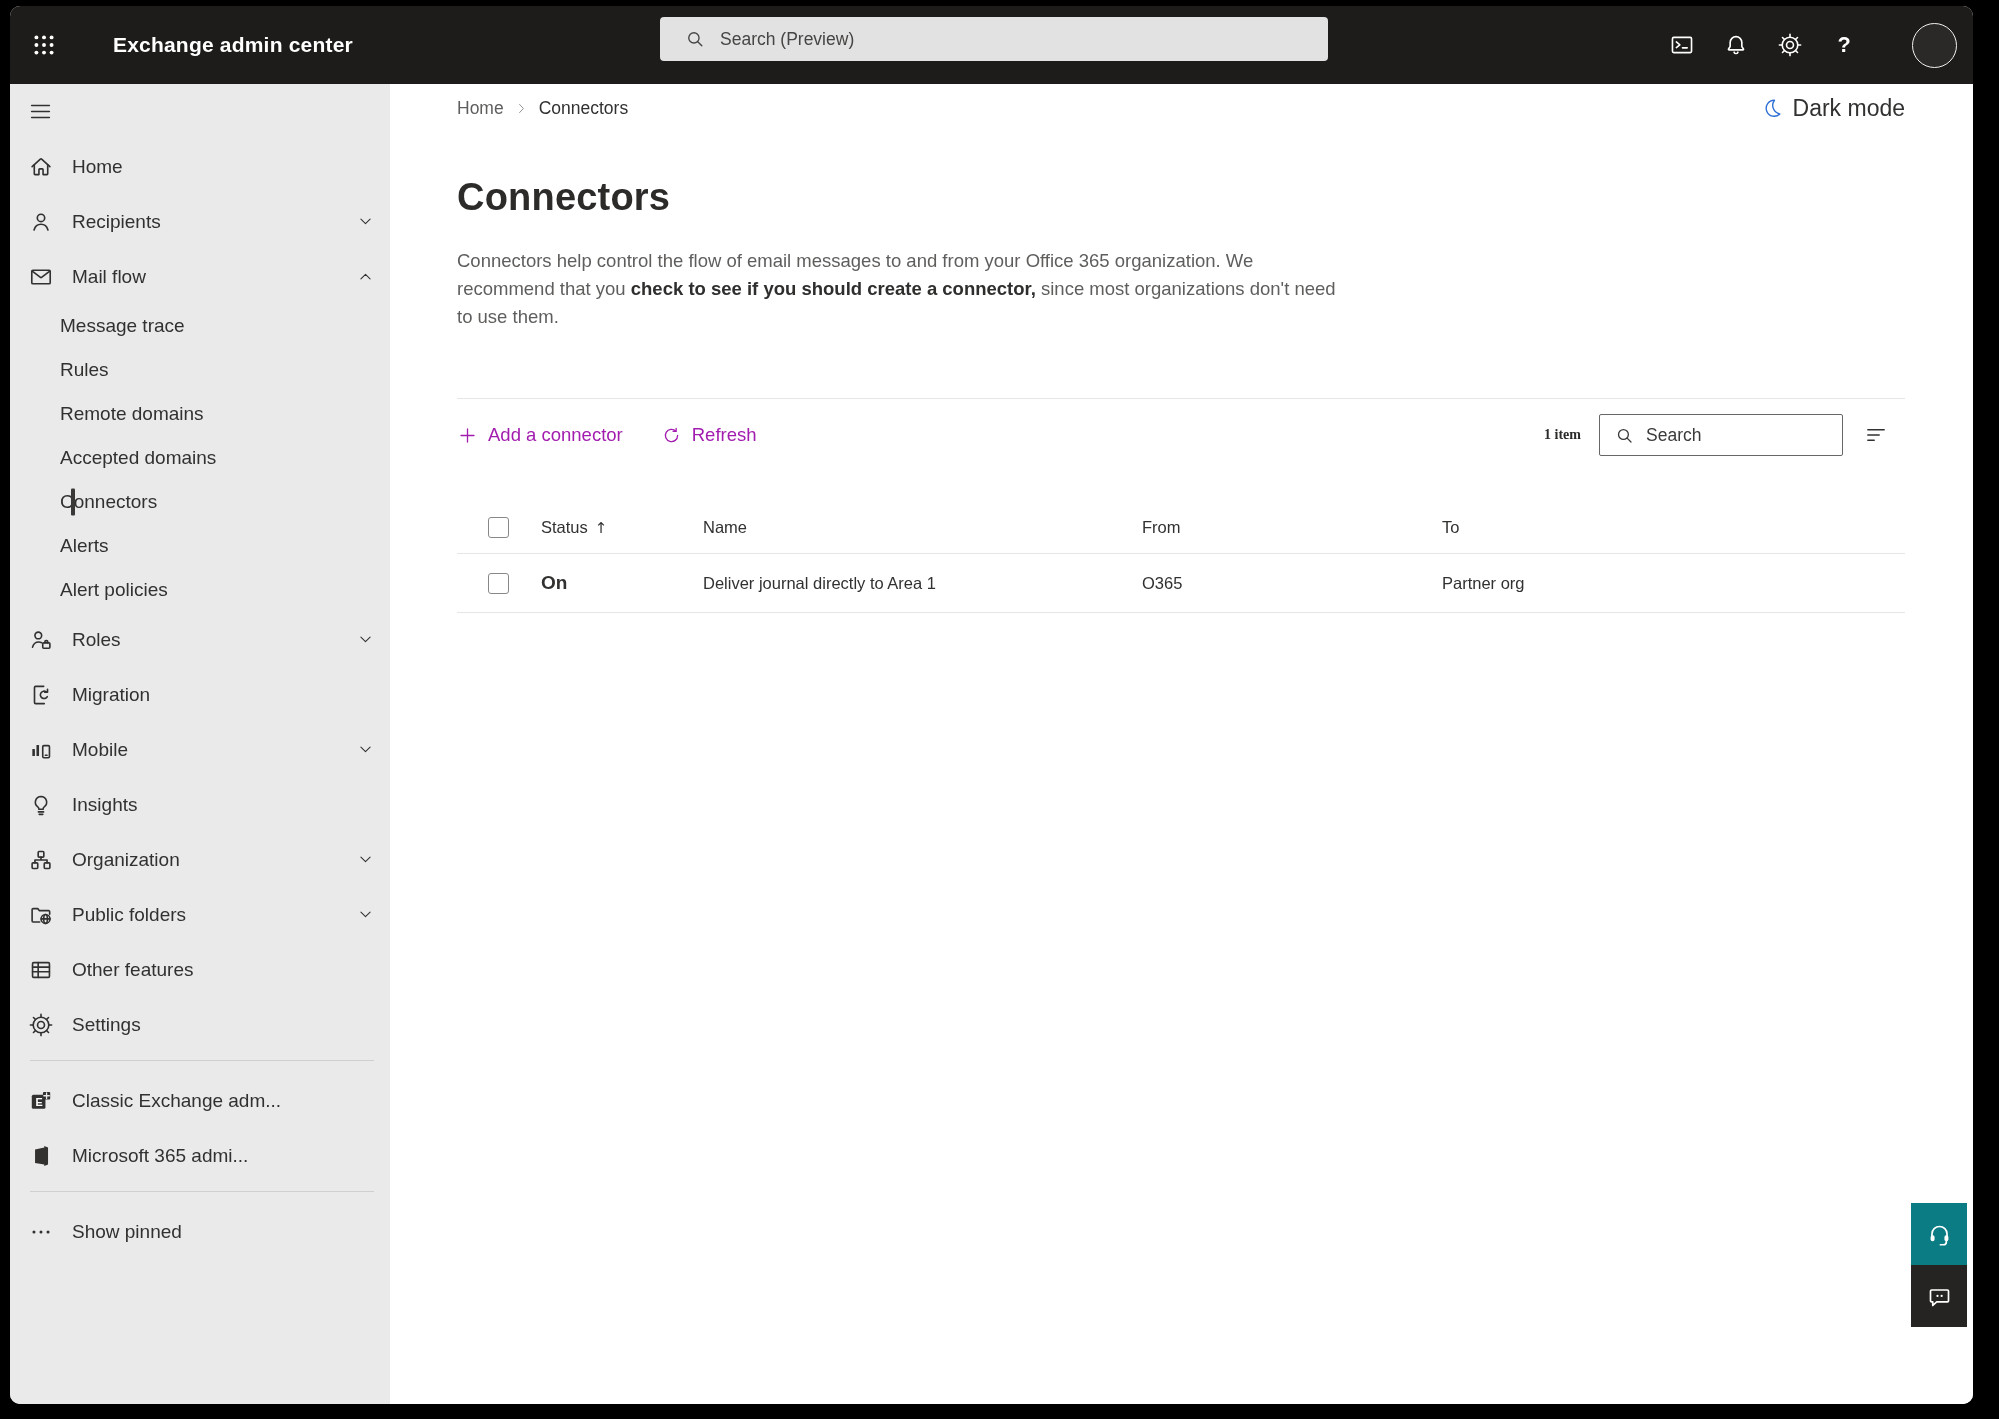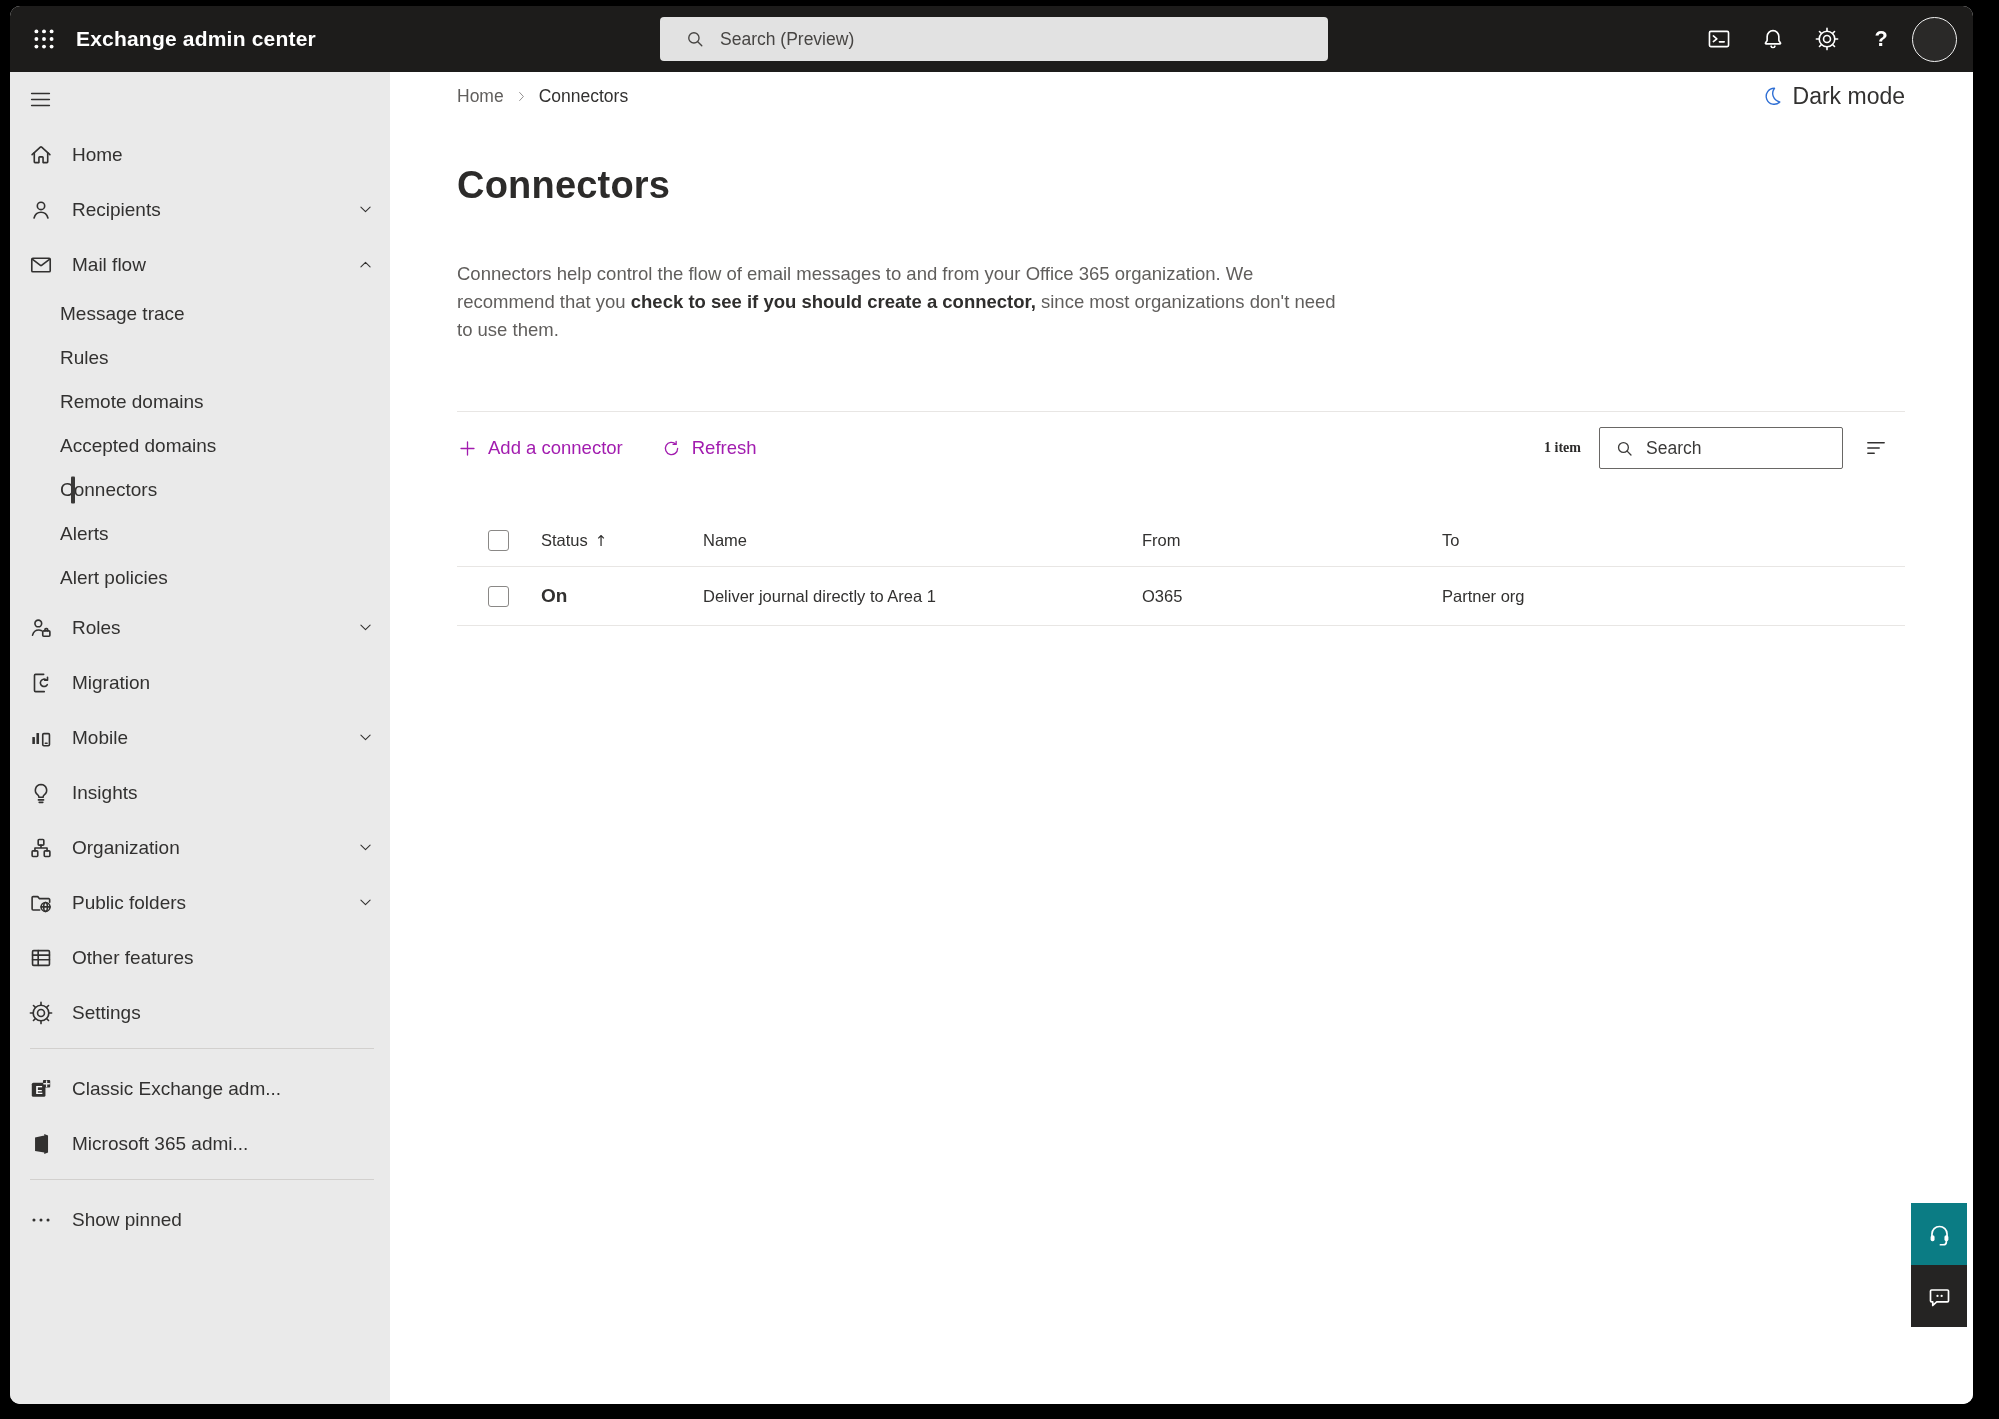--- a/index.html
+++ b/index.html
@@ -3,21 +3,21 @@
 <meta charset="utf-8">
 <style>
   * { margin:0; padding:0; box-sizing:border-box; }
   html,body { width:1999px; height:1419px; }
   body { background:#000; font-family:"Liberation Sans", sans-serif; position:relative; }
 
   .screen { position:absolute; left:10px; top:6px; width:1963px; height:1398px;
             background:#fff; border-radius:10px; overflow:hidden; }
 
   
-  .topbar { position:relative; height:66px; background:#1d1c1b; display:flex; align-items:center; color:#fff; }
+  .topbar { position:relative; height:78px; background:#1d1c1b; display:flex; align-items:center; color:#fff;gap:37px; }
   .waffle { width:48px; height:48px; margin-left:10px; background:none; border:none; cursor:pointer;
             display:flex; align-items:center; justify-content:center; color:#fff; }
   .app-title { color:#fff; font-size:21px; font-weight:700; margin-left:8px; letter-spacing:.2px; }
   .top-search { position:absolute; left:650px; top:11px; width:668px; height:44px; background:#e2e2e2;
                 border-radius:4px; display:flex; align-items:center; padding-left:24px; gap:14px;
                 color:#474543; font-size:17.5px; cursor:text; }
   .top-icons { margin-left:auto; display:flex; align-items:center; gap:12px; }
   .top-icon-btn { width:42px; height:42px; background:none; border:none; cursor:pointer;
                   display:flex; align-items:center; justify-content:center; color:#fff; }
   .avatar { width:45px; height:45px; border-radius:50%; border:1.6px solid #f1f1f1; background:#2a2928;
@@ -42,21 +42,21 @@
   
   .main { flex:1; padding:0 68px 0 67px; position:relative; background:#fff; }
   .crumb-row { display:flex; justify-content:space-between; align-items:center; margin-top:10px; height:28px; }
   .breadcrumb { display:flex; align-items:center; gap:11px; font-size:17.5px; }
   .crumb-link { color:#605e5c; cursor:pointer; }
   .crumb-current { color:#323130; }
   .darkmode { display:flex; align-items:center; gap:10px; background:none; border:none; cursor:pointer;
               font-family:inherit; font-size:23px; color:#323130; }
 
   h1 { font-size:38px; font-weight:700; color:#2c2b2a; margin-top:54px; letter-spacing:.2px; }
-  .desc { margin-top:53px; font-size:18.5px; line-height:27.8px; color:#605e5c; max-width:882px; }
+  .desc { margin-top:28px; font-size:18.5px; line-height:27.8px; color:#605e5c; max-width:882px; }
   .desc-strong { color:#2f2e2d; font-weight:600; }
 
   .rule { height:1px; background:#e8e6e4; margin-top:68px; }
 
   .toolbar { height:72px; display:flex; align-items:center; }
   .tb-btn { display:flex; align-items:center; gap:10px; background:none; border:none; cursor:pointer;
             padding:0; margin-right:38px; font-family:inherit; font-size:18.5px; color:#a21caf; }
   .toolbar-right { margin-left:auto; display:flex; align-items:center; padding-right:14px; }
   .item-count { font-family:"Liberation Serif", serif; font-weight:700; font-size:14px; color:#2c2b2a;
                 margin-right:18px; }

